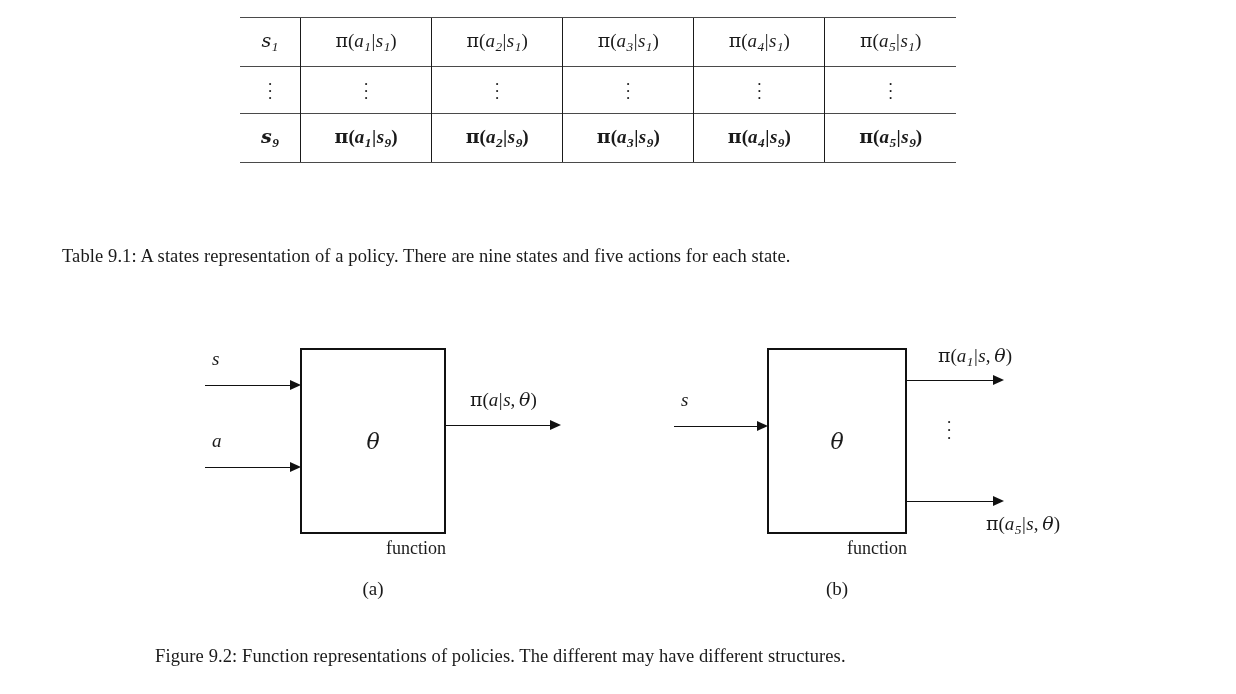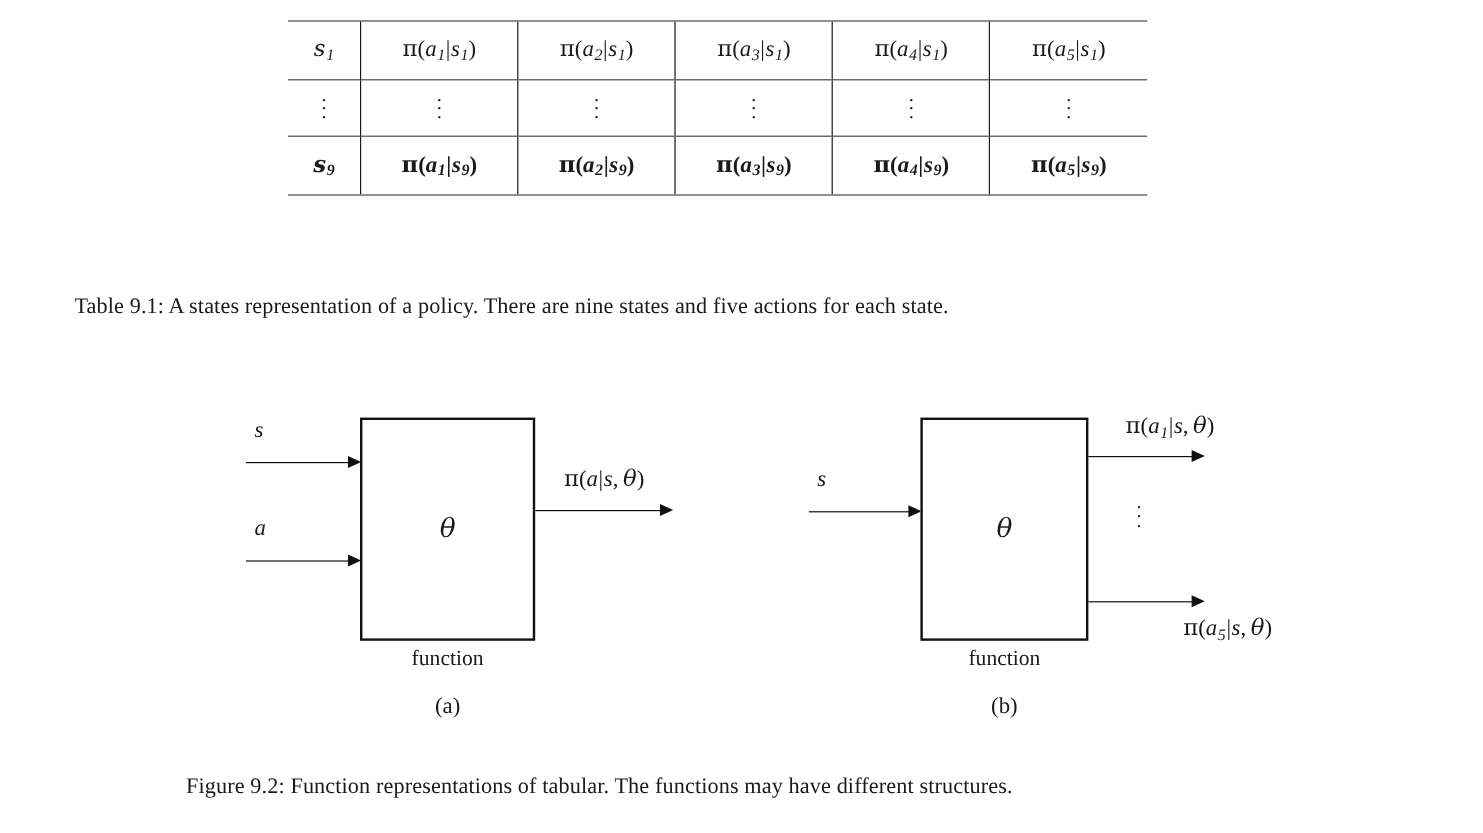--- a/index.html
+++ b/index.html
@@ -99,21 +99,21 @@
     left: 0; right: 0;
     top: 50%;
     transform: translateY(-50%);
     text-align: center;
     font-size: 22px;
     font-style: italic;
     font-family: "DejaVu Serif", serif;
   }
   .fn-label {
     position: absolute;
-    text-align: center;
+    text-align: right;
     font-size: 18px;
   }
   .sub-label {
     position: absolute;
     text-align: center;
     font-size: 19px;
   }
 
   
   .arrow-line {
@@ -254,13 +254,13 @@
       <span>.</span>
   </div>
 
   <div class="arrow-line" style="left:907px; top:201px; width:90px;"></div>
   <div class="arrow-head" style="left:993px; top:195.5px;"></div>
   <div class="arrow-label" style="left:938px; top:212px;margin-left:48px;">
     <span class="pi-g">π</span><span class="paren">(</span><span class="mi">a</span><span class="sub">5</span><span class="bar">|</span><span class="mi">s</span><span class="paren">, </span><span class="mi" style="font-family:'DejaVu Serif',serif;">θ</span><span class="paren">)</span>
   </div>
 </div>
 
-<div class="caption" id="figure-caption">Figure 9.2: Function representations of tabular. The functions may have different structures.</div>
+<div class="caption" id="figure-caption">Figure 9.2: Function representations of policies. The different may have different structures.</div>
 
 </body></html>

